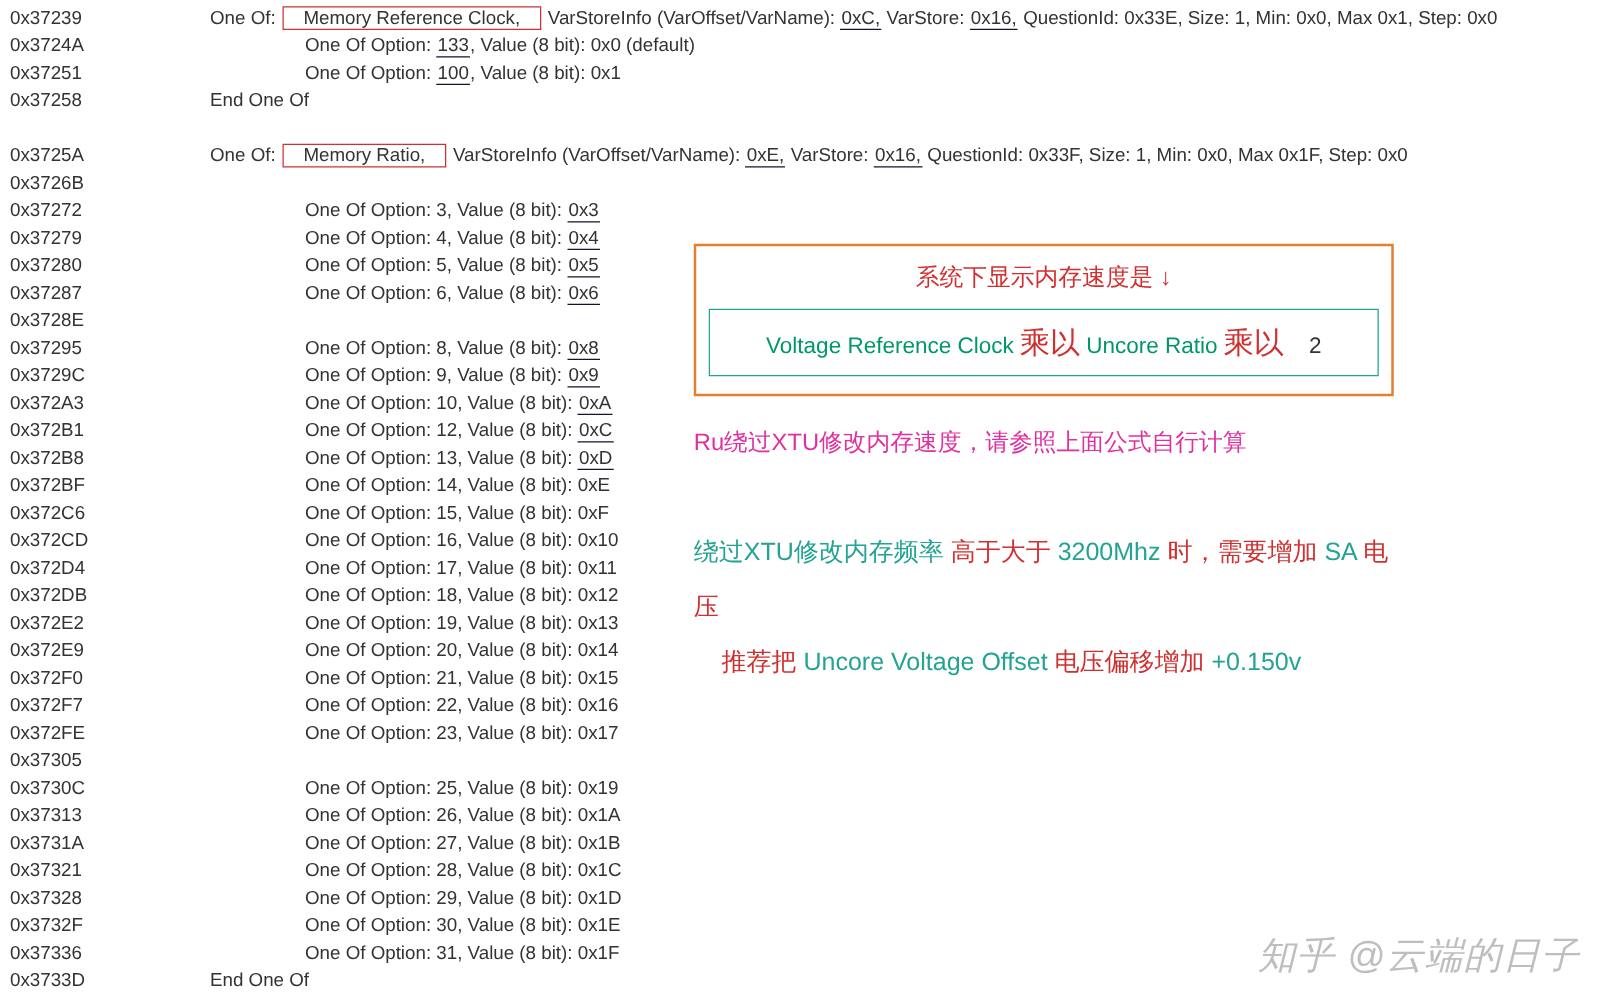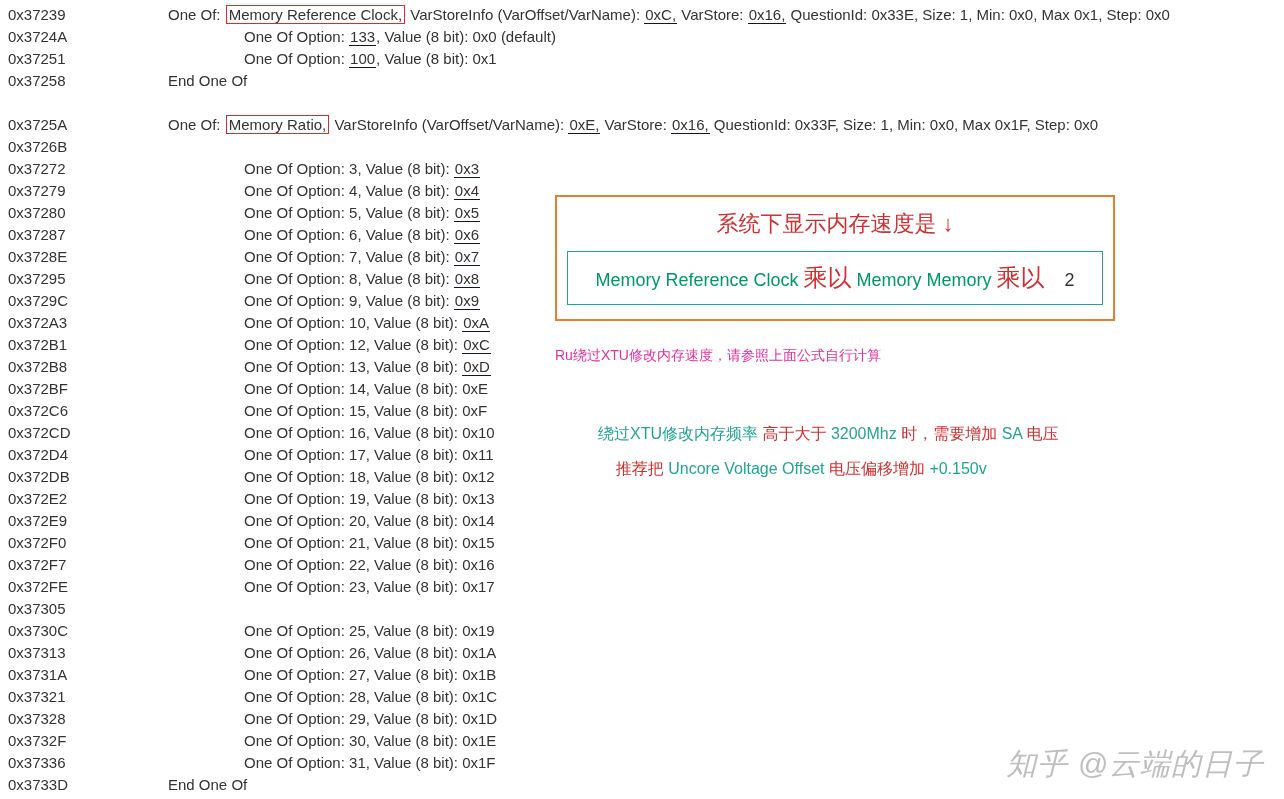--- a/index.html
+++ b/index.html
@@ -22,21 +22,21 @@
   }
   .addr {
     width: 160px;
     flex: none;
     color: #333;
   }
   .indent1 { }
   .indent2 { padding-left: 76px; }
   .boxed-red {
     border: 1px solid #d03030;
-    padding: 0 2px;
+    padding: 0 16px;
     margin: 0 1px;
     color: #333;
   }
   .under-red {
     border-bottom: 1px solid #0f172a;
     padding: 0 1px;
   }
   .green { color: #009966; }
   .red { color: #d03030; }
   .teal { color: #23a393; }
@@ -57,42 +57,41 @@
     width: 560px;
   }
   .formula-box {
     border: 2px solid #e08030;
     padding: 12px 10px 14px 10px;
     background: #fff;
   }
   .formula-title {
     text-align: center;
     color: #d03030;
-    font-size: 22px;
+    font-size: 19px;
     margin-bottom: 12px;
   }
   .formula-inner {
     border: 1px solid #23a393;
     padding: 10px 12px;
     text-align: center;
     font-size: 18px;
   }
   .formula-inner .green { color: #009966; }
   .formula-inner .red { color: #d03030; font-size: 24px; }
   .para-magenta {
     color: #e030a0;
-    font-size: 14px;
+    font-size: 19px;
     margin-top: 24px;
     line-height: 1.5;
   }
   .para-mixed {
     margin-top: 50px;
-    font-size: 16px;
+    font-size: 20px;
     line-height: 2.2;
-    margin-left: 43px;
   }
 </style>
 </head>
 <body>
 
 <div id="root">
     <div class="line">
       <span class="addr">0x37239</span>
       <span class="indent1">One Of: <span class="boxed-red">Memory Reference Clock,</span> VarStoreInfo (VarOffset/VarName): <span class="under-red">0xC,</span> VarStore: <span class="under-red">0x16,</span> QuestionId: 0x33E, Size: 1, Min: 0x0, Max 0x1, Step: 0x0</span>
     </div>
@@ -127,21 +126,20 @@
     <div class="line">
       <span class="addr">0x37280</span>
       <span class="indent2">One Of Option: 5, Value (8 bit): <span class="under-red">0x5</span></span>
     </div>
     <div class="line">
       <span class="addr">0x37287</span>
       <span class="indent2">One Of Option: 6, Value (8 bit): <span class="under-red">0x6</span></span>
     </div>
     <div class="line">
       <span class="addr">0x3728E</span>
-      <span class="indent2">One Of Option: 7, Value (8 bit): <span class="under-red">0x7</span></span>
     </div>
     <div class="line">
       <span class="addr">0x37295</span>
       <span class="indent2">One Of Option: 8, Value (8 bit): <span class="under-red">0x8</span></span>
     </div>
     <div class="line">
       <span class="addr">0x3729C</span>
       <span class="indent2">One Of Option: 9, Value (8 bit): <span class="under-red">0x9</span></span>
     </div>
     <div class="line">
@@ -230,25 +228,25 @@
     <div class="line">
       <span class="addr">0x3733D</span>
       <span class="indent1">End One Of</span>
     </div>
   </div>
 
 <div class="right-panel">
   <div class="formula-box">
     <div class="formula-title">系统下显示内存速度是 ↓</div>
     <div class="formula-inner">
-      <span class="green">Memory Reference Clock</span>
+      <span class="green">Voltage Reference Clock</span>
       <span> </span>
       <span class="red">乘以</span>
       <span> </span>
-      <span class="green">Memory Memory</span>
+      <span class="green">Uncore Ratio</span>
       <span> </span>
       <span class="red">乘以</span>
       <span>&nbsp;&nbsp;</span>
       <span>2</span>
     </div>
   </div>
   <div class="para-magenta">Ru绕过XTU修改内存速度，请参照上面公式自行计算</div>
   <div class="para-mixed">
     <span class="teal">绕过XTU修改内存频率 </span><span class="red">高于大于 </span><span class="teal">3200Mhz </span><span class="red">时，需要增加 </span><span class="teal">SA </span><span class="red">电压</span><br>
     &nbsp;&nbsp;&nbsp;&nbsp;<span class="red">推荐把 </span><span class="teal">Uncore Voltage Offset </span><span class="red">电压偏移增加 </span><span class="teal">+0.150v</span>

